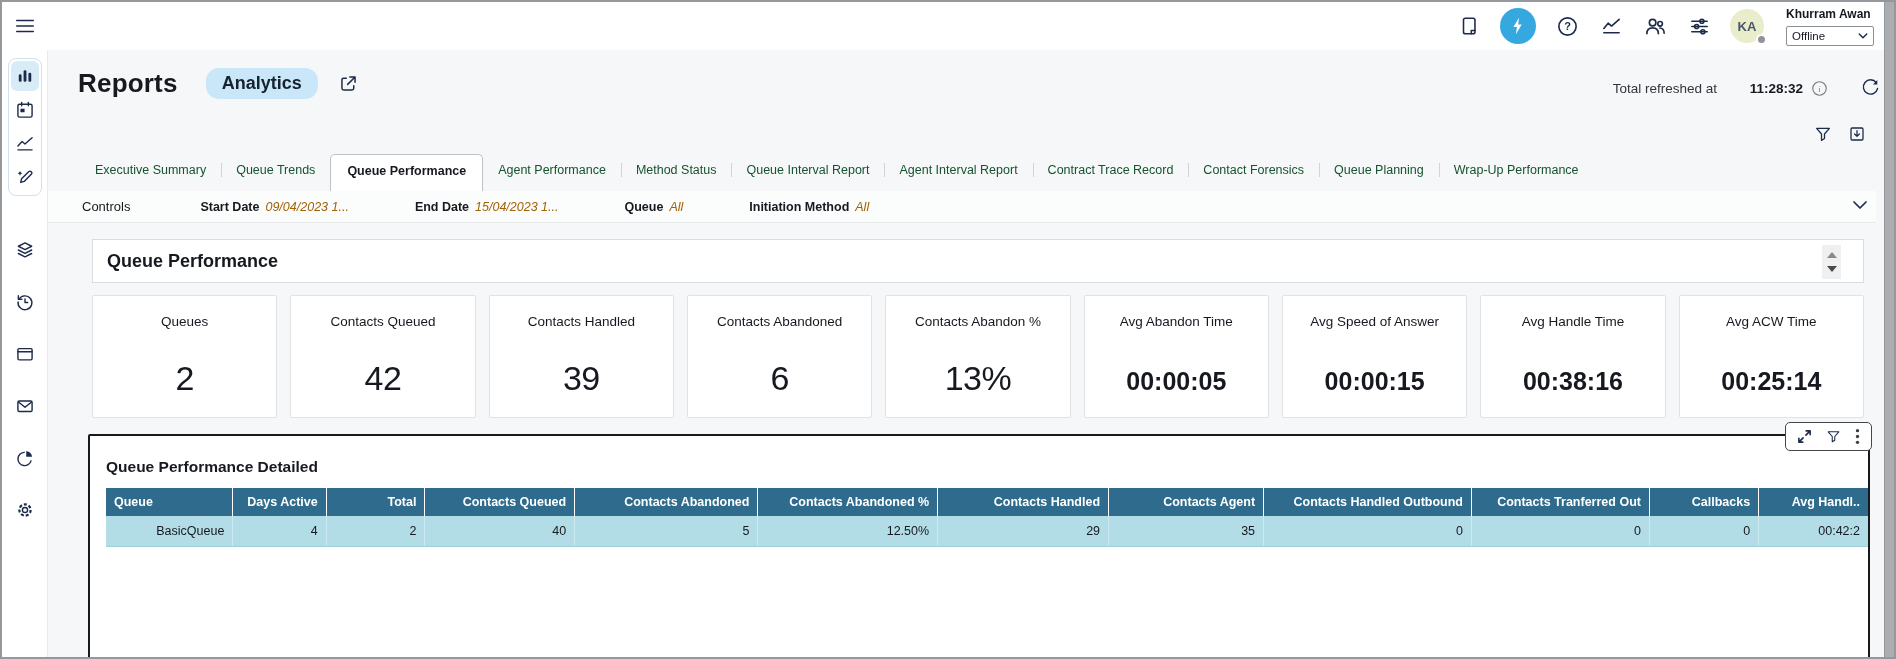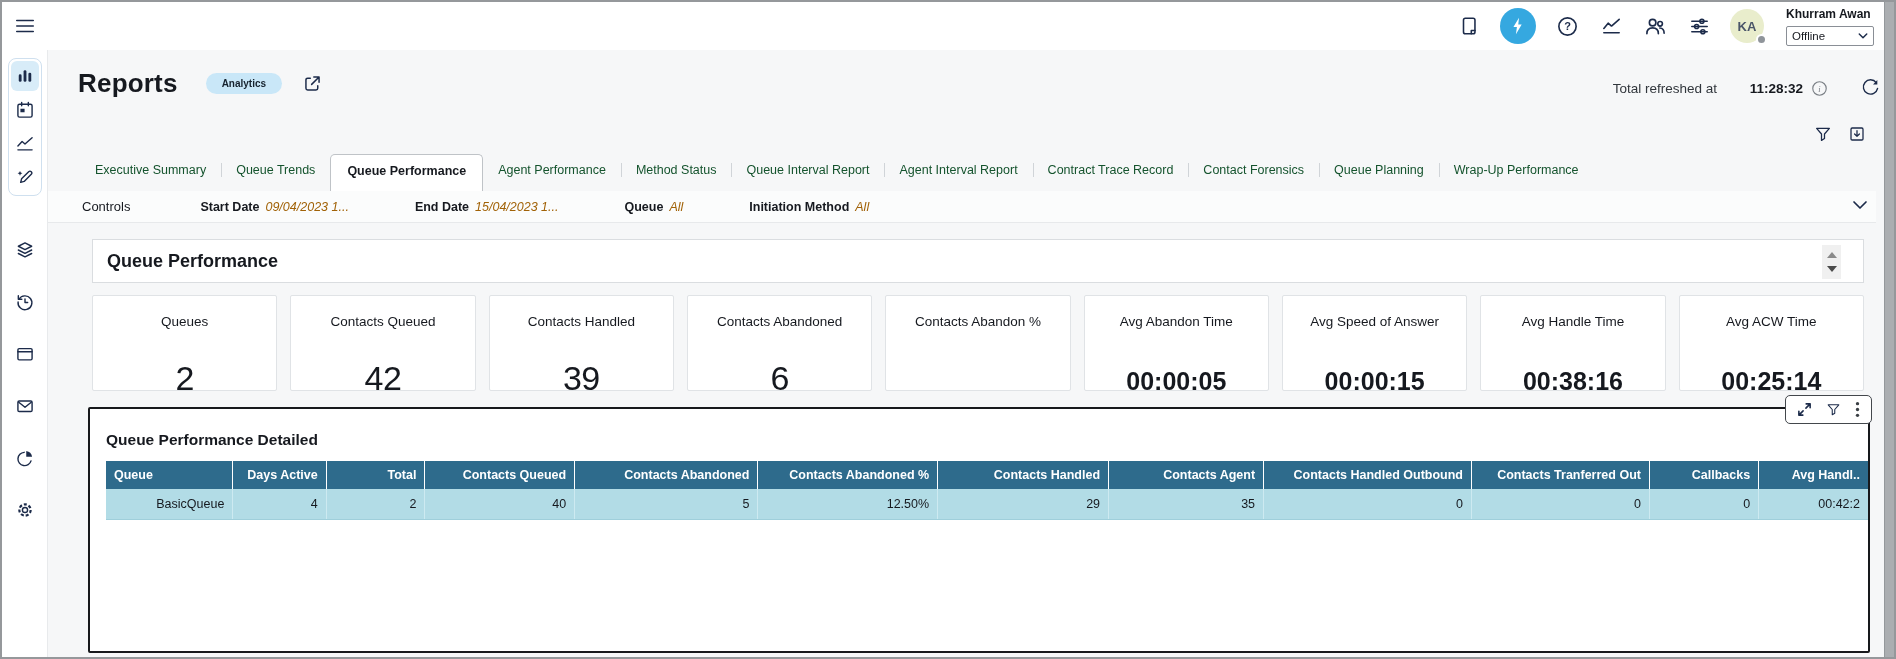--- a/index.html
+++ b/index.html
@@ -28,21 +28,21 @@
   .side-group { position:absolute; left:6px; top:8px; width:34px; border:1px solid #cfe0ef; border-radius:8px; padding:2px; display:flex; flex-direction:column; gap:4px; }
   .side-item { width:28px; height:30px; display:flex; align-items:center; justify-content:center; border-radius:6px; cursor:pointer; }
   .side-item.active { background:#d8ecf8; }
   .side-list { position:absolute; left:6px; top:185px; width:34px; display:flex; flex-direction:column; gap:22px; align-items:center; }
 
   
   .main { position:absolute; left:46px; top:48px; right:18px; bottom:2px; }
 
   .page-header { display:flex; align-items:center; margin:18px 0 0 30px; position:relative; }
   .page-title { font-size:26px; font-weight:bold; color:#16191f; letter-spacing:.2px; }
-  .badge { margin-left:28px; background:#c9e7f8; color:#16222e; font-size:10px; font-weight:bold; padding:5px 16px; border-radius:13px; }
+  .badge { margin-left:28px; background:#c9e7f8; color:#16222e; font-size:18px; font-weight:bold; padding:5px 16px; border-radius:13px; }
   .ext-link { margin-left:20px; cursor:pointer; }
   .refresh-right { position:absolute; right:-4px; top:10px; display:flex; align-items:center; gap:8px; }
   .last-refreshed { font-size:13.5px; color:#31363c; }
   .last-refreshed b { color:#16191f;margin-left:29px; }
   .info-ic, .refresh-ic { cursor:pointer; }
 
   .mini-toolbar { display:flex; justify-content:flex-end; gap:16px; margin:26px 10px 0 0; }
   .mini-toolbar .tb { cursor:pointer; }
 
   
@@ -65,21 +65,21 @@
   
   .section-bar { position:relative; margin:16px 12px 0 44px; background:#fff; border:1px solid #dadde0; height:44px; display:flex; align-items:center; }
   .section-title { font-size:18px; font-weight:bold; margin-left:14px; }
   .spinner { position:absolute; right:22px; top:5px; width:19px; height:34px; background:#f0f0f0; display:flex; flex-direction:column;
     align-items:center; justify-content:space-evenly; cursor:pointer; }
   .spinner .up { width:0; height:0; border-left:5px solid transparent; border-right:5px solid transparent; border-bottom:6px solid #8a8a8a; }
   .spinner .down { width:0; height:0; border-left:5px solid transparent; border-right:5px solid transparent; border-top:6px solid #4a4a4a; }
 
   
   .kpi-row { display:flex; gap:13px; margin:12px 12px 0 44px; }
-  .kpi { flex:1; background:#fff; border:1px solid #e0e3e6; border-radius:2px; height:96px; text-align:center; padding-top:18px; }
+  .kpi { flex:1; background:#fff; border:1px solid #e0e3e6; border-radius:2px; height:123px; text-align:center; padding-top:18px; }
   .kpi-label { font-size:13.5px; color:#16191f; }
   .kpi-value { font-size:34px; font-weight:500; margin-top:30px; letter-spacing:-0.5px; }
   .kpi:nth-child(n+6) .kpi-value { font-size:25px; font-weight:bold; margin-top:38px; letter-spacing:0; }
 
   
   .detail-panel { position:relative; margin:16px 6px 0 40px; height:246px; background:#fff; border:2px solid #17191c; border-radius:2px; }
   .detail-title { font-size:15.5px; font-weight:bold; margin:22px 0 12px 16px; }
   .panel-toolbar { position:absolute; top:-14px; right:-4px; background:#fff; border:1px solid #43474c; border-radius:5px; display:flex;
     align-items:center; gap:14px; padding:5px 11px; z-index:3; }
   .panel-toolbar .pt { cursor:pointer; display:flex; }
@@ -336,20 +336,21 @@
       <div class="kpi">
         <div class="kpi-label">Contacts Handled</div>
         <div class="kpi-value">39</div>
       </div>
       <div class="kpi">
         <div class="kpi-label">Contacts Abandoned</div>
         <div class="kpi-value">6</div>
       </div>
       <div class="kpi">
         <div class="kpi-label">Contacts Abandon %</div>
+        <div class="kpi-value">13%</div>
       </div>
       <div class="kpi">
         <div class="kpi-label">Avg Abandon Time</div>
         <div class="kpi-value">00:00:05</div>
       </div>
       <div class="kpi">
         <div class="kpi-label">Avg Speed of Answer</div>
         <div class="kpi-value">00:00:15</div>
       </div>
       <div class="kpi">

